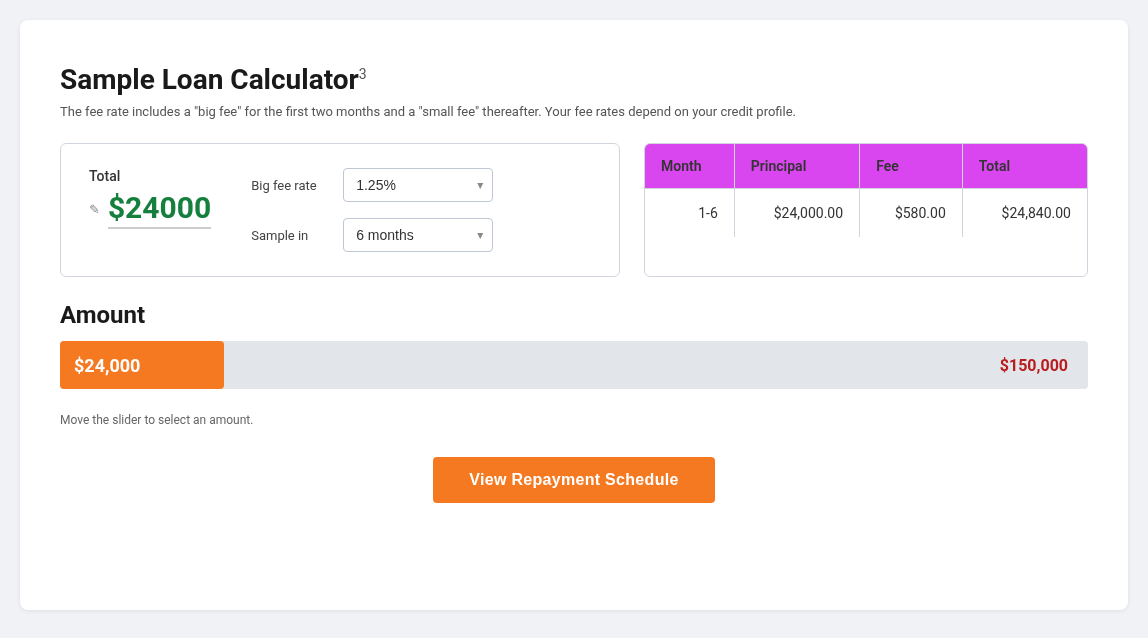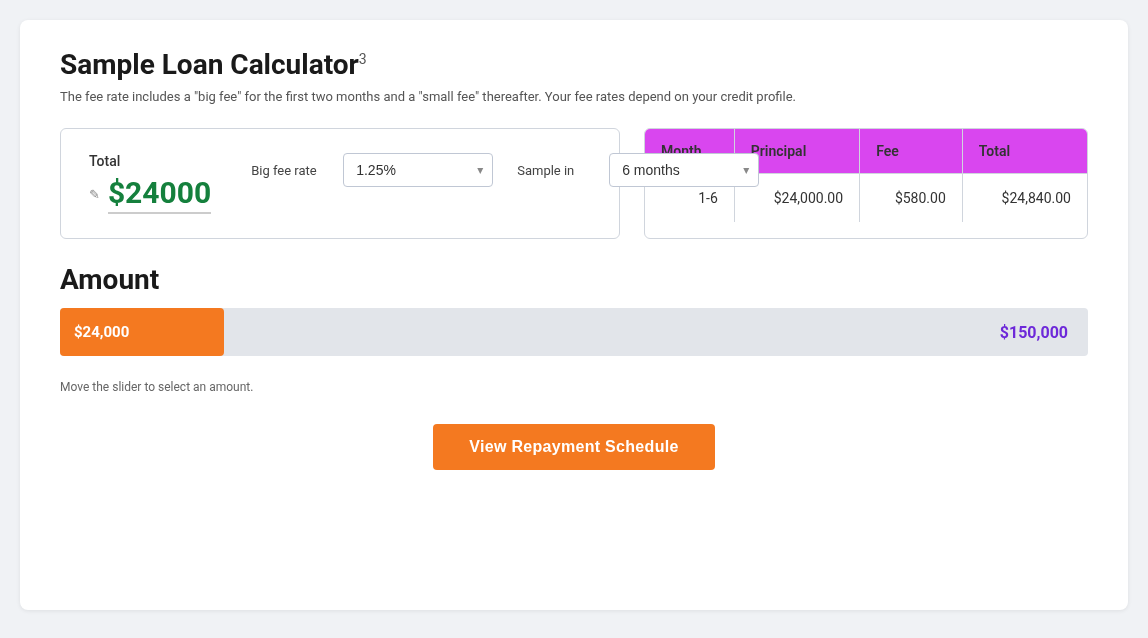--- a/index.html
+++ b/index.html
@@ -8,21 +8,21 @@
       background: #f0f2f5;
       min-height: 638px;
       display: flex;
       align-items: flex-start;
       justify-content: center;
       padding: 20px;
     }
     .page-container {
       background: #fff;
       border-radius: 8px;
-      padding: 28px 40px 40px;
+      padding: 43px 40px 40px;
       width: 1112px;
       min-height: 590px;
       box-shadow: 0 1px 4px rgba(0,0,0,0.08);
     }
     .page-title {
       font-size: 28px;
       font-weight: 700;
       color: #1a1a1a;
       margin-bottom: 8px;
     }
@@ -76,22 +76,22 @@
     }
     .total-value {
       font-size: 30px;
       font-weight: 700;
       color: #15803d;
       border-bottom: 2px solid #ccc;
       padding-bottom: 2px;
     }
     .fields-section {
       display: flex;
-      flex-direction: row;
-      gap: 24px;
+      flex-direction: column;
+      gap: 16px;
     }
     .field-row {
       display: flex;
       align-items: center;
       gap: 12px;
     }
     .field-label {
       font-size: 13px;
       color: #444;
       white-space: nowrap;
@@ -150,21 +150,21 @@
       color: #333;
       border-right: 1px solid #d0d5dd;
       border-bottom: 1px solid #d0d5dd;
       text-align: right;
     }
     .repayment-table td:last-child { border-right: none; }
     .repayment-table tr:last-child td { border-bottom: none; }
     
     .amount-section { margin-bottom: 20px; }
     .amount-title {
-      font-size: 28px;
+      font-size: 24px;
       font-weight: 700;
       color: #1a1a1a;
       margin-bottom: 12px;
     }
     .slider-container {
       position: relative;
       width: 100%;
       height: 48px;
       background: #e2e5ea;
       border-radius: 4px;
@@ -187,30 +187,30 @@
     .slider-min-label {
       position: absolute;
       left: 0;
       top: 0;
       height: 100%;
       display: flex;
       align-items: center;
       justify-content: center;
       color: #fff;
       font-weight: 700;
-      font-size: 15px;
+      font-size: 18px;
       padding: 0 14px;
       z-index: 2;
     }
     .slider-max-label {
       position: absolute;
       right: 20px;
       font-size: 16px;
       font-weight: 700;
-      color: #6d28d9;
+      color: #b91c1c;
     }
     .slider-hint {
       font-size: 12px;
       color: #666;
       margin-top: 24px;
     }
     .view-schedule-btn {
       display: block;
       margin: 30px auto 0;
       background: #f47920;

